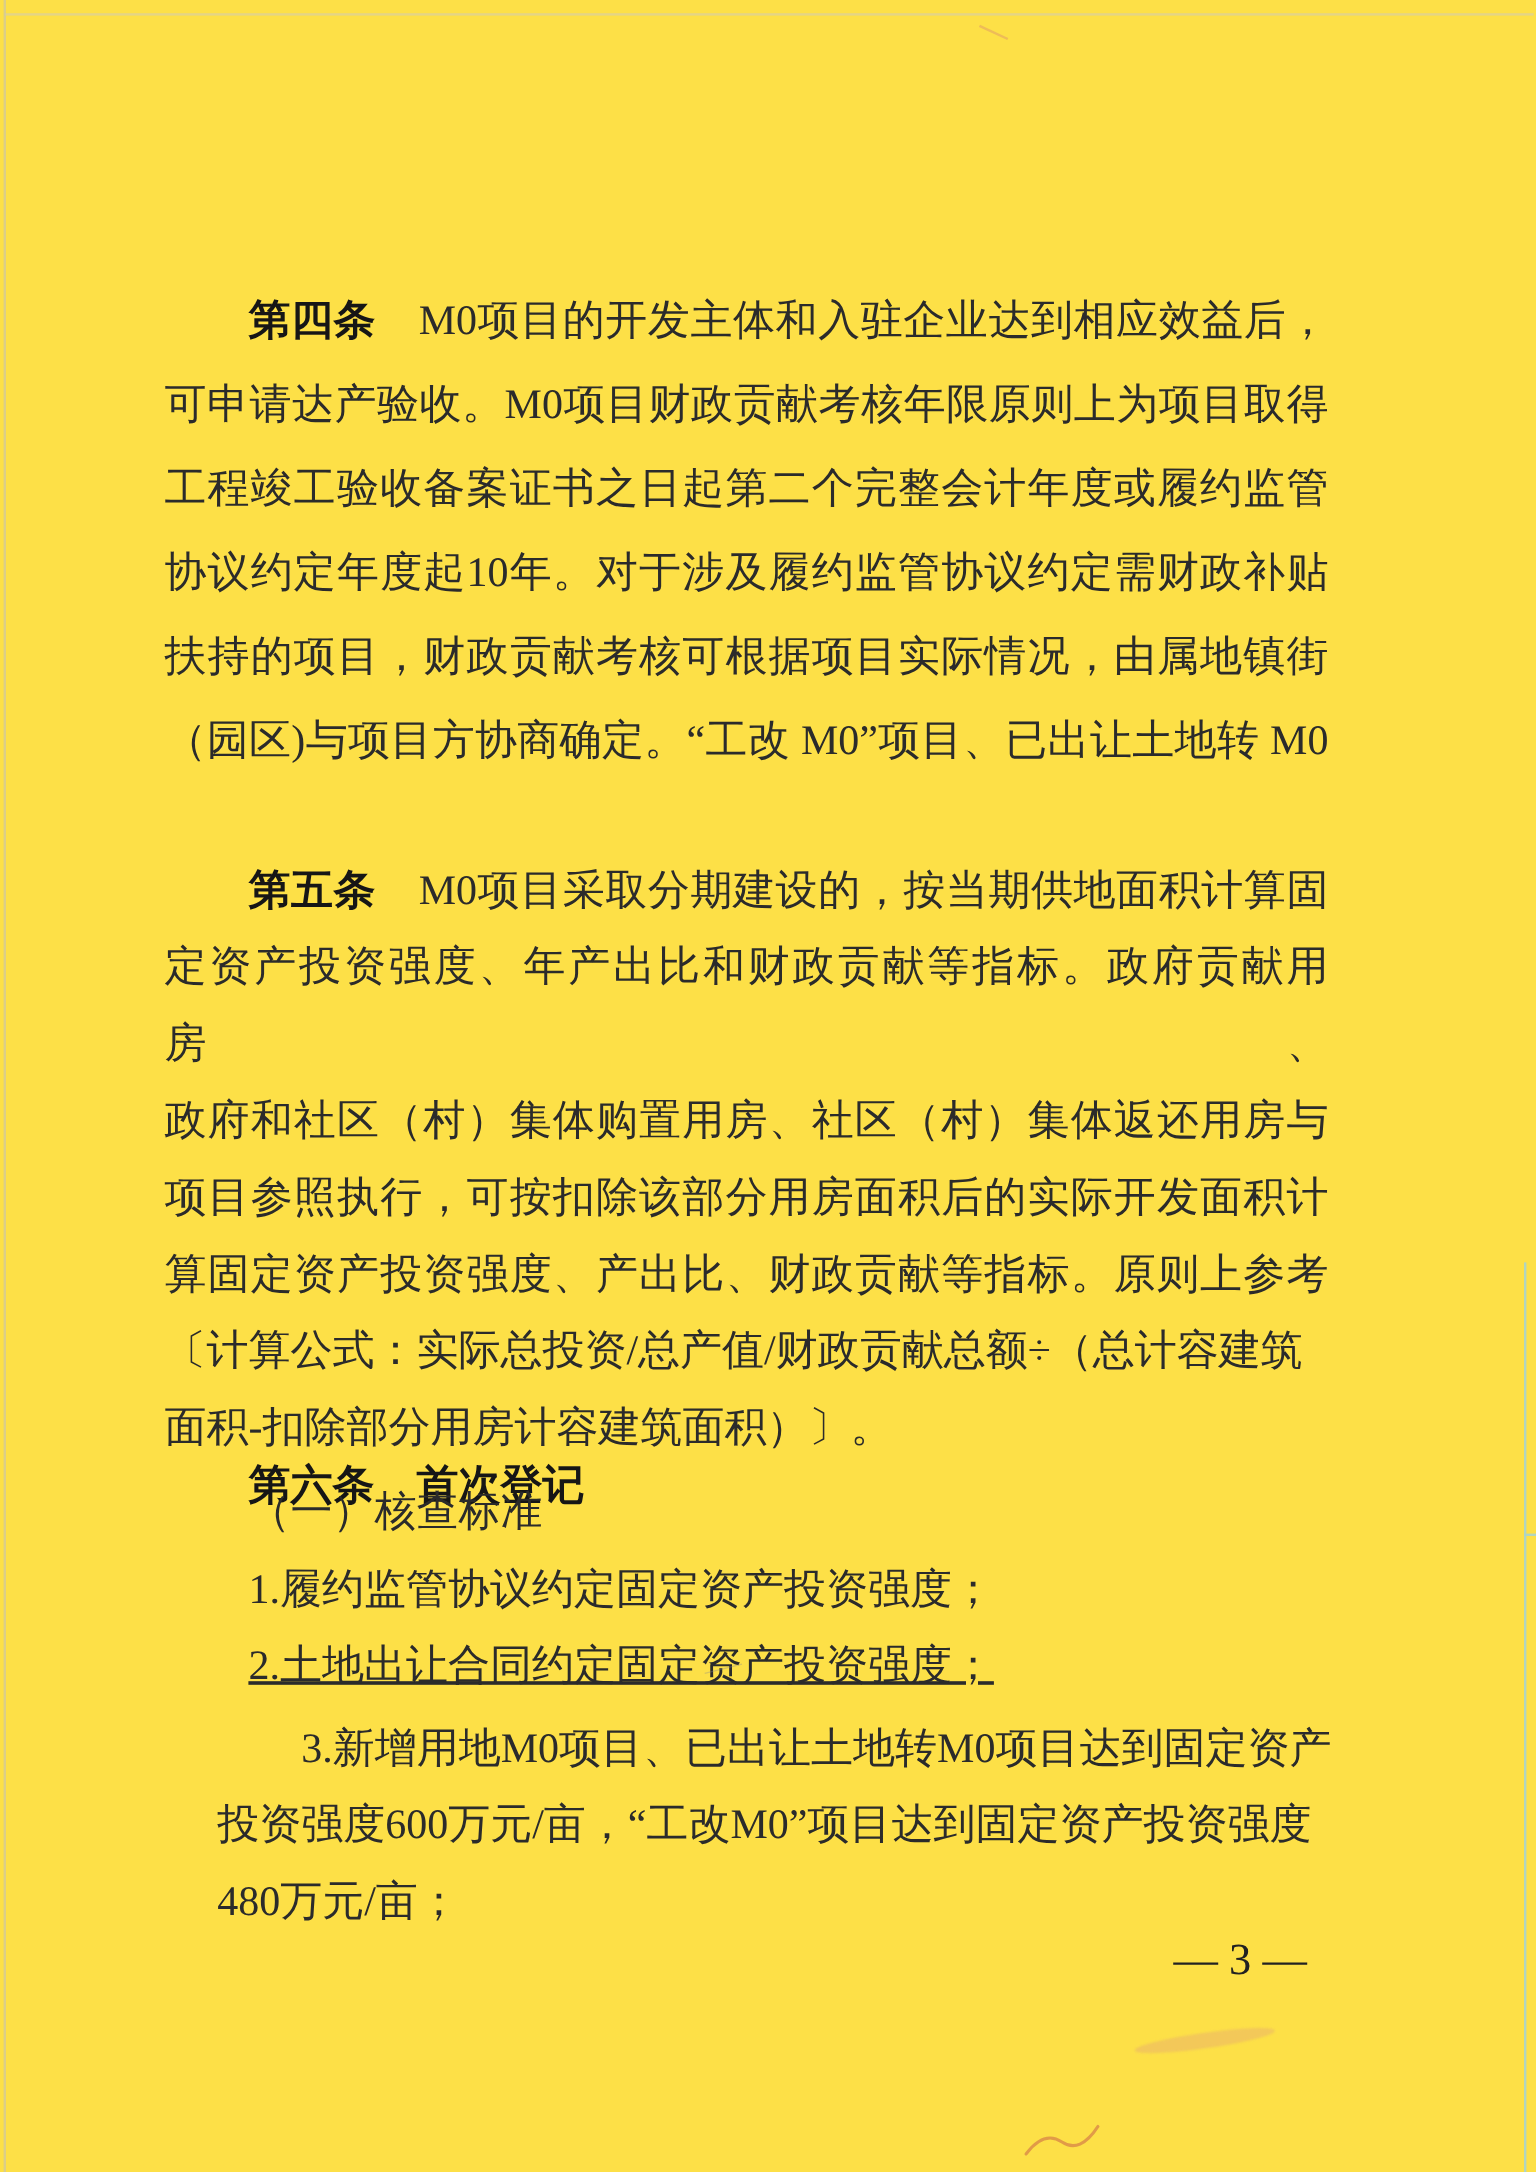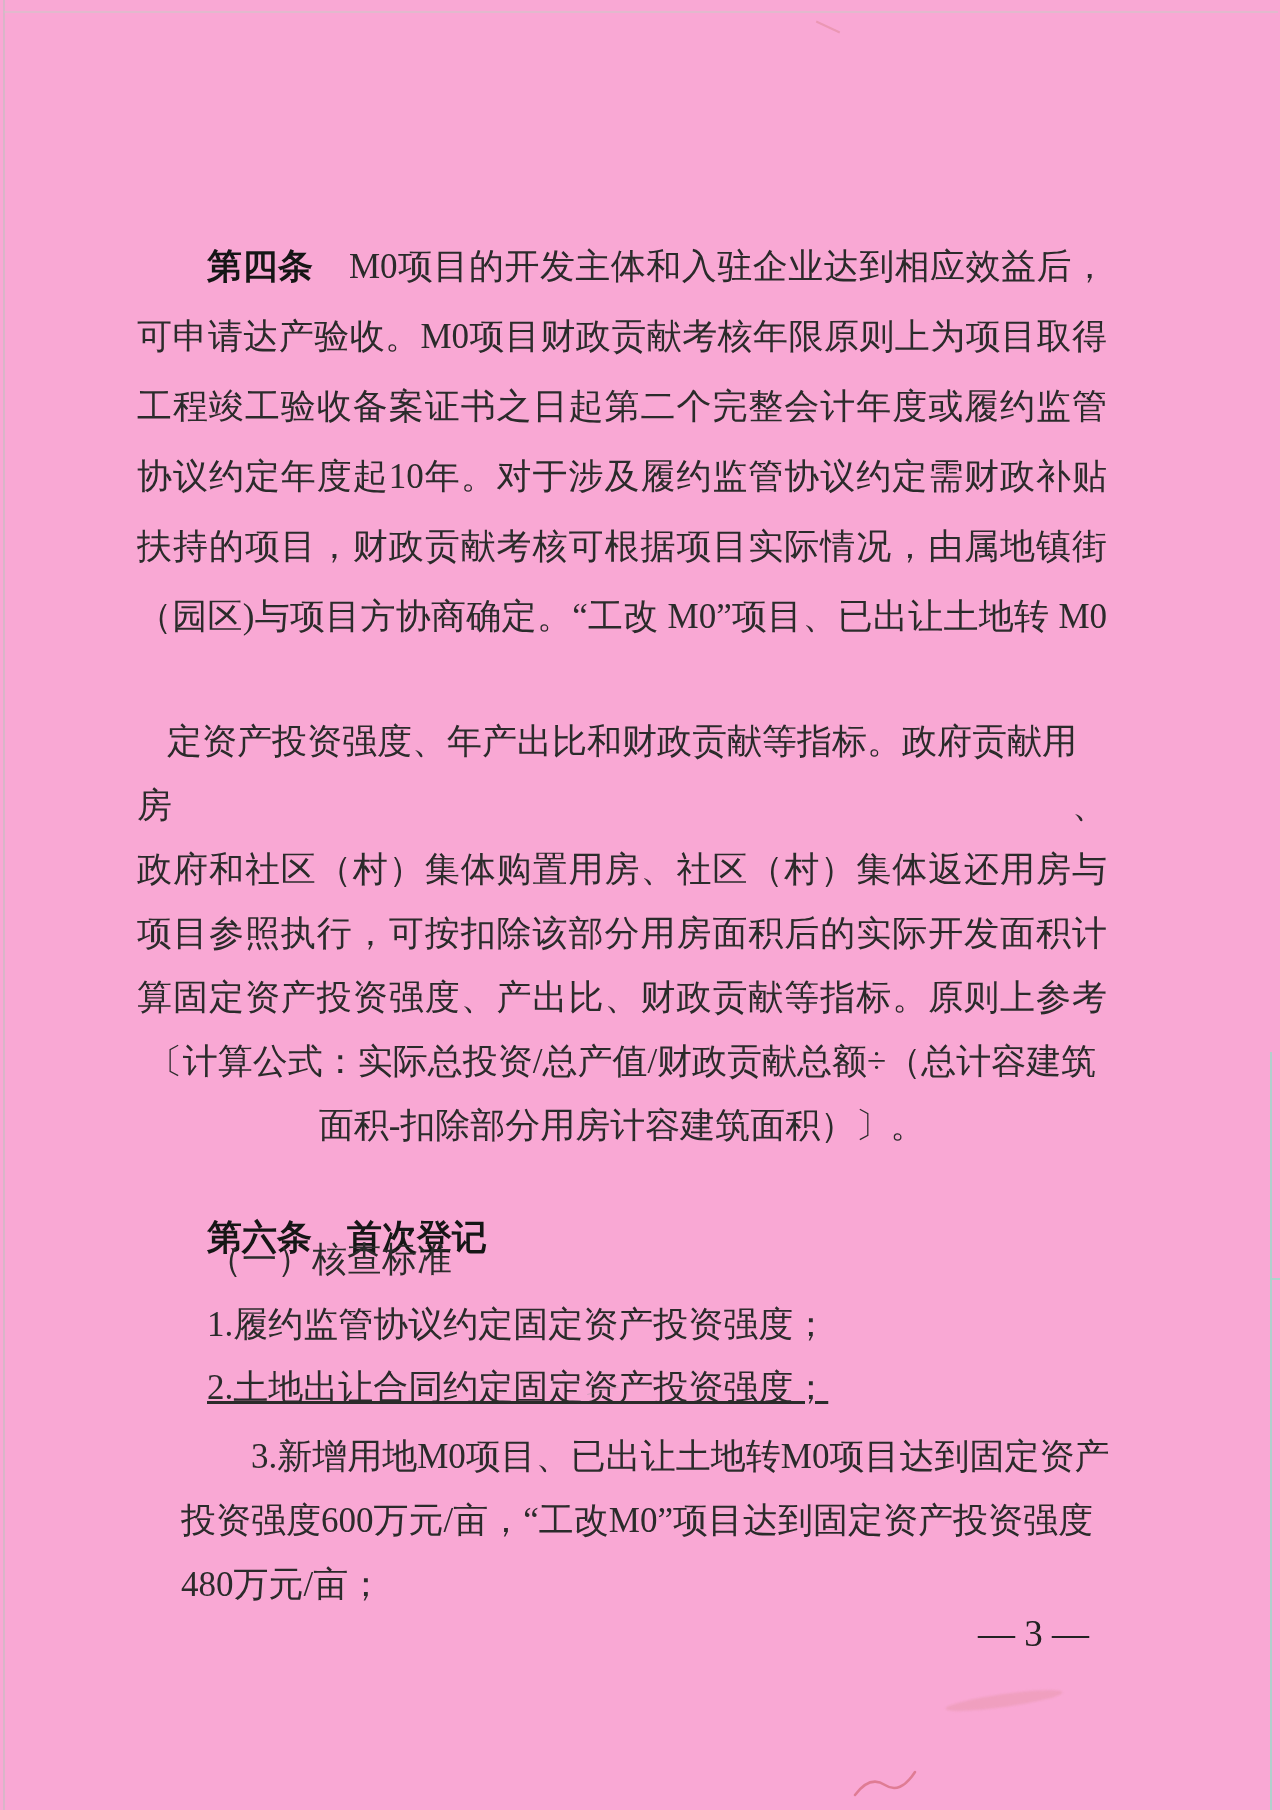--- a/index.html
+++ b/index.html
@@ -1,40 +1,40 @@
 <!DOCTYPE html>
 <html><head>
 <meta charset="utf-8">
 <style>
   html,body{margin:0;padding:0;background:#e8e8e8;}
   #page{
     position:relative;
     width:1280px;height:1810px;
-    background:#f9a8d4;
+    background:#fde047;
     overflow:hidden;
     font-family:"Liberation Serif","DejaVu Serif",serif;
     color:#2b2b2b;
   }
   .doc{
     position:absolute;left:137px;top:0;width:970px;
     font-size:35px;
   }
   .para{position:absolute;left:0;width:100%;}
   .line{white-space:nowrap;}
   .line.fill{
     white-space:normal;
     text-align:justify;
     text-align-last:justify;
   }
   .line.indent{text-indent:70px;}
   .line.long{white-space:nowrap;overflow:visible;}
   .lead{font-weight:700;color:#161616;}
   
   #a4{top:232px;}  #a4 .line{line-height:70px;}
-  #a5{top:710px;}  #a5 .line{line-height:64px;text-align:center;}
+  #a5{top:710px;}  #a5 .line{line-height:64px;}
   #a6h{top:1208px;line-height:60px;font-weight:700;color:#161616;text-indent:70px;}
   #a6s{top:1230px;line-height:60px;text-indent:70px;}
   #it1{top:1295px;line-height:60px;text-indent:70px;}
   #it2{top:1358px;line-height:60px;text-indent:70px;text-decoration:underline;}
   #it3{top:1425px;} #it3 .line{line-height:64px;margin-left:44px;}
   #footer{
     position:absolute;left:137px;top:1612px;width:970px;
     text-align:right;padding-right:18px;box-sizing:border-box;
     font-size:37px;line-height:44px;color:#222;
   }
@@ -73,20 +73,21 @@
     <section class="para" id="a4">
       <div class="line fill indent"><span class="lead">第四条</span><span>　M0项目的开发主体和入驻企业达到相应效益后，</span></div>
       <div class="line fill">可申请达产验收。M0项目财政贡献考核年限原则上为项目取得</div>
       <div class="line fill">工程竣工验收备案证书之日起第二个完整会计年度或履约监管</div>
       <div class="line fill">协议约定年度起10年。对于涉及履约监管协议约定需财政补贴</div>
       <div class="line fill">扶持的项目，财政贡献考核可根据项目实际情况，由属地镇街</div>
       <div class="line fill">（园区)与项目方协商确定。“工改 M0”项目、已出让土地转 M0</div>
     </section>
 
     <section class="para" id="a5">
+      <div class="line fill indent"><span class="lead">第五条</span><span>　M0项目采取分期建设的，按当期供地面积计算固</span></div>
       <div class="line fill">定资产投资强度、年产出比和财政贡献等指标。政府贡献用房、</div>
       <div class="line fill">政府和社区（村）集体购置用房、社区（村）集体返还用房与</div>
       <div class="line fill">项目参照执行，可按扣除该部分用房面积后的实际开发面积计</div>
       <div class="line fill">算固定资产投资强度、产出比、财政贡献等指标。原则上参考</div>
       <div class="line long">〔计算公式：实际总投资/总产值/财政贡献总额÷（总计容建筑</div>
       <div class="line">面积-扣除部分用房计容建筑面积）〕。</div>
     </section>
 
     <div class="para" id="a6h">第六条　首次登记</div>
 

